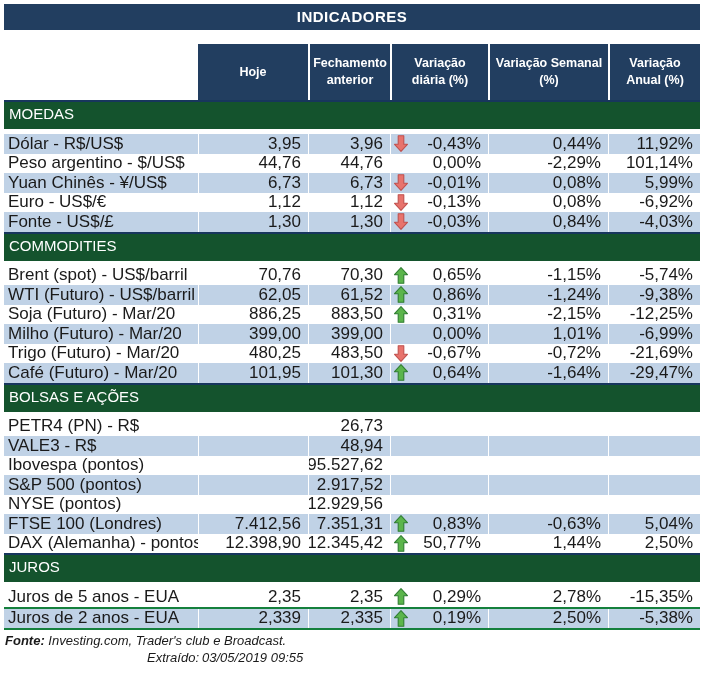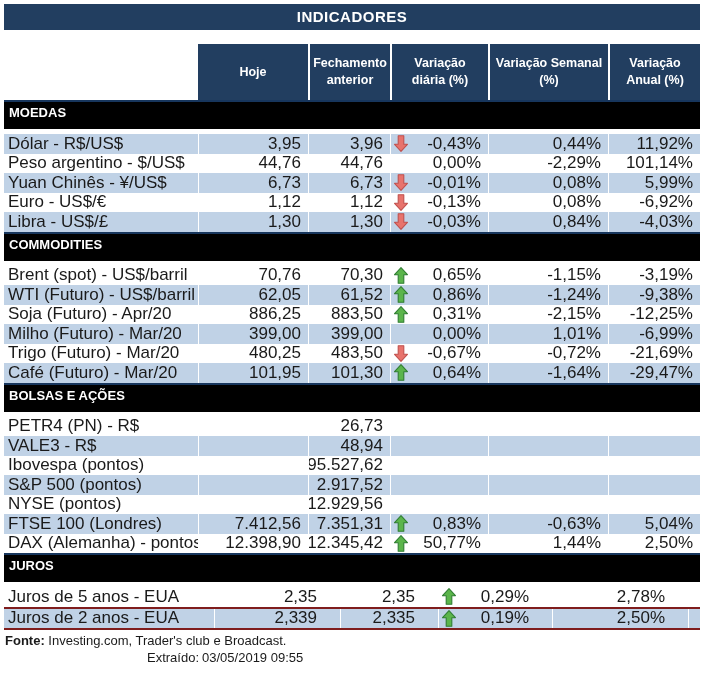--- a/index.html
+++ b/index.html
@@ -17,36 +17,36 @@
     height:56px;margin-top:14px;
   }
   .hcell{
     background:#223E60;color:#fff;font-weight:bold;font-size:12.5px;line-height:1.35;
     display:flex;align-items:center;justify-content:center;text-align:center;
     border-left:2.5px solid #fff;padding:0 4px;box-sizing:border-box;
   }
   .hcell.spacer{background:transparent;border-left:none;}
   .hcell.first{border-left:none;}
   .section-bar{
-    height:24px;background:#000000;border-top:2.5px solid #17365D;
-    color:#fff;font-weight:bold;font-size:13px;
+    height:24px;background:#14532d;border-top:2.5px solid #17365D;
+    color:#fff;font-weight:normal;font-size:15px;
     padding:3px 0 0 5px;margin-bottom:5px;box-sizing:content-box;
   }
   .trow{
     display:grid;grid-template-columns:194px 110px 82px 98px 120px 92px;
     height:19.5px;font-size:17px;align-items:stretch;
   }
   .trow.shaded{background:#C0D2E6;}
-  .trow.dark-bottom{border-bottom:2px solid #7f1d1d;gap:16px;}
+  .trow.dark-bottom{border-bottom:2px solid #15803d;}
   .cell{display:flex;align-items:center;box-sizing:border-box;overflow:hidden;white-space:nowrap;}
   .cell.label{padding-left:4px;}
   .cell.num{justify-content:flex-end;padding-right:7px;border-left:1.5px solid #fff;position:relative;}
   .arrow-slot{position:absolute;left:3px;top:1px;width:14px;height:17px;display:flex;align-items:center;}
   .arrow-slot svg{display:block;}
-  .footer{margin-top:2px;font-size:13px;line-height:17px;padding-left:1px;}
+  .footer{margin-top:2px;font-size:13px;line-height:17px;padding-left:1px;font-style:italic;}
   .footer .bold{font-weight:bold;}
   .extraido-line{padding-left:142px;}
   .extraido-line .val{margin-left:3px;}
 </style>
 </head>
 <body>
 
 <div class="report">
 
   <div class="title-bar">INDICADORES</div>
@@ -111,21 +111,21 @@
             <svg width="14" height="17" viewBox="-0.5 -0.5 13 15.5">
               <path d="M6 14.5 L12 8 L8.6 8 L8.6 0 L3.4 0 L3.4 8 L0 8 Z" fill="#E8736C" stroke="#C0504D" stroke-width="1" stroke-linejoin="round"></path>
             </svg>
           </span>
           <span>-0,13%</span>
         </div>
         <div class="cell num">0,08%</div>
         <div class="cell num">-6,92%</div>
       </div>
       <div class="trow shaded">
-        <div class="cell label">Libra - US$/£</div>
+        <div class="cell label">Fonte - US$/£</div>
         <div class="cell num">1,30</div>
         <div class="cell num">1,30</div>
         <div class="cell num">
           <span class="arrow-slot">
             <svg width="14" height="17" viewBox="-0.5 -0.5 13 15.5">
               <path d="M6 14.5 L12 8 L8.6 8 L8.6 0 L3.4 0 L3.4 8 L0 8 Z" fill="#E8736C" stroke="#C0504D" stroke-width="1" stroke-linejoin="round"></path>
             </svg>
           </span>
           <span>-0,03%</span>
         </div>
@@ -139,39 +139,39 @@
         <div class="cell num">70,30</div>
         <div class="cell num">
           <span class="arrow-slot">
             <svg width="14" height="17" viewBox="-0.5 -0.5 13 15.5">
               <path d="M6 0 L12 6.5 L8.6 6.5 L8.6 14.5 L3.4 14.5 L3.4 6.5 L0 6.5 Z" fill="#5BB54B" stroke="#2F7D32" stroke-width="1" stroke-linejoin="round"></path>
             </svg>
           </span>
           <span>0,65%</span>
         </div>
         <div class="cell num">-1,15%</div>
-        <div class="cell num">-3,19%</div>
+        <div class="cell num">-5,74%</div>
       </div>
       <div class="trow shaded">
         <div class="cell label">WTI (Futuro) - US$/barril</div>
         <div class="cell num">62,05</div>
         <div class="cell num">61,52</div>
         <div class="cell num">
           <span class="arrow-slot">
             <svg width="14" height="17" viewBox="-0.5 -0.5 13 15.5">
               <path d="M6 0 L12 6.5 L8.6 6.5 L8.6 14.5 L3.4 14.5 L3.4 6.5 L0 6.5 Z" fill="#5BB54B" stroke="#2F7D32" stroke-width="1" stroke-linejoin="round"></path>
             </svg>
           </span>
           <span>0,86%</span>
         </div>
         <div class="cell num">-1,24%</div>
         <div class="cell num">-9,38%</div>
       </div>
       <div class="trow">
-        <div class="cell label">Soja (Futuro) - Apr/20</div>
+        <div class="cell label">Soja (Futuro) - Mar/20</div>
         <div class="cell num">886,25</div>
         <div class="cell num">883,50</div>
         <div class="cell num">
           <span class="arrow-slot">
             <svg width="14" height="17" viewBox="-0.5 -0.5 13 15.5">
               <path d="M6 0 L12 6.5 L8.6 6.5 L8.6 14.5 L3.4 14.5 L3.4 6.5 L0 6.5 Z" fill="#5BB54B" stroke="#2F7D32" stroke-width="1" stroke-linejoin="round"></path>
             </svg>
           </span>
           <span>0,31%</span>
         </div>

